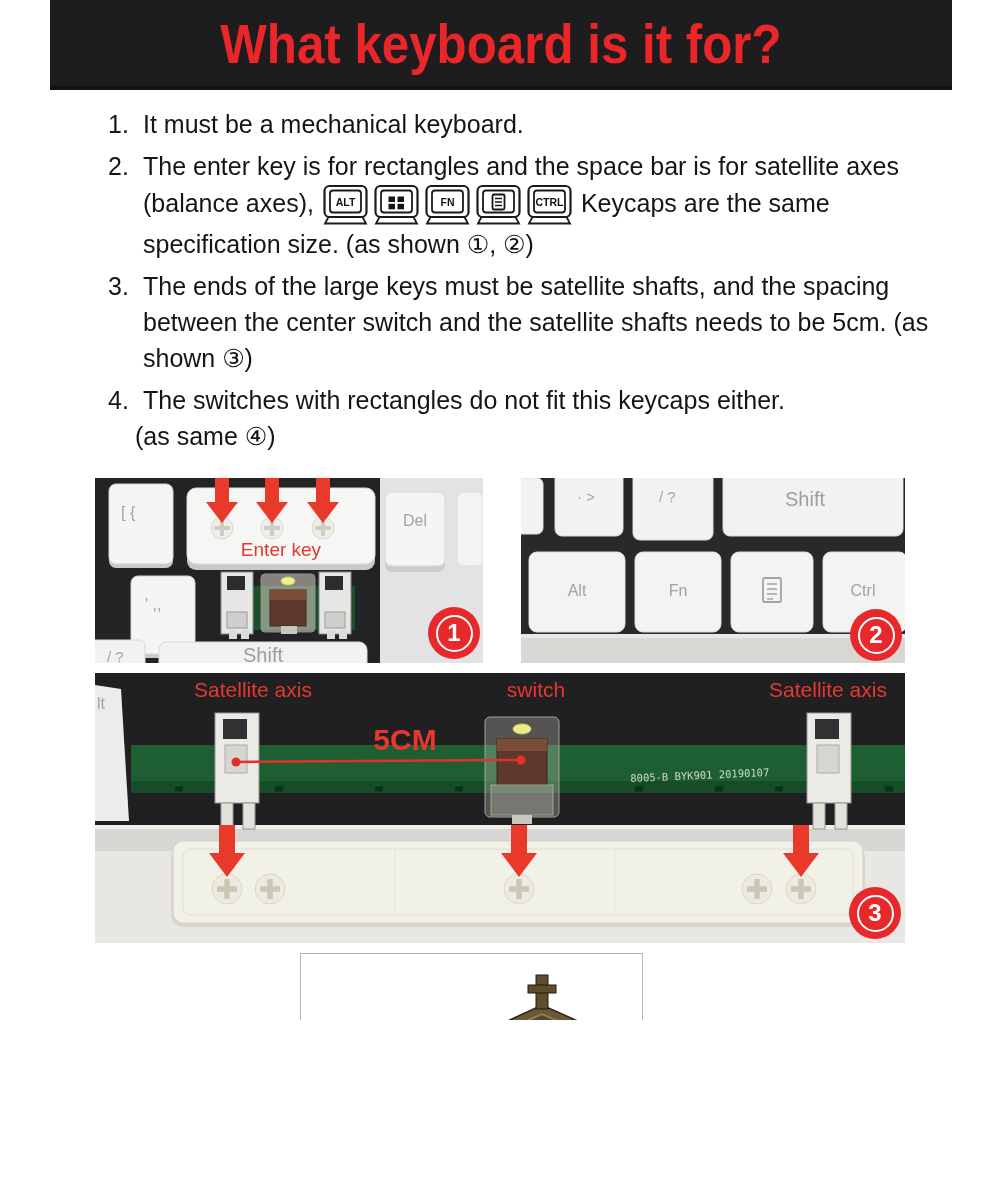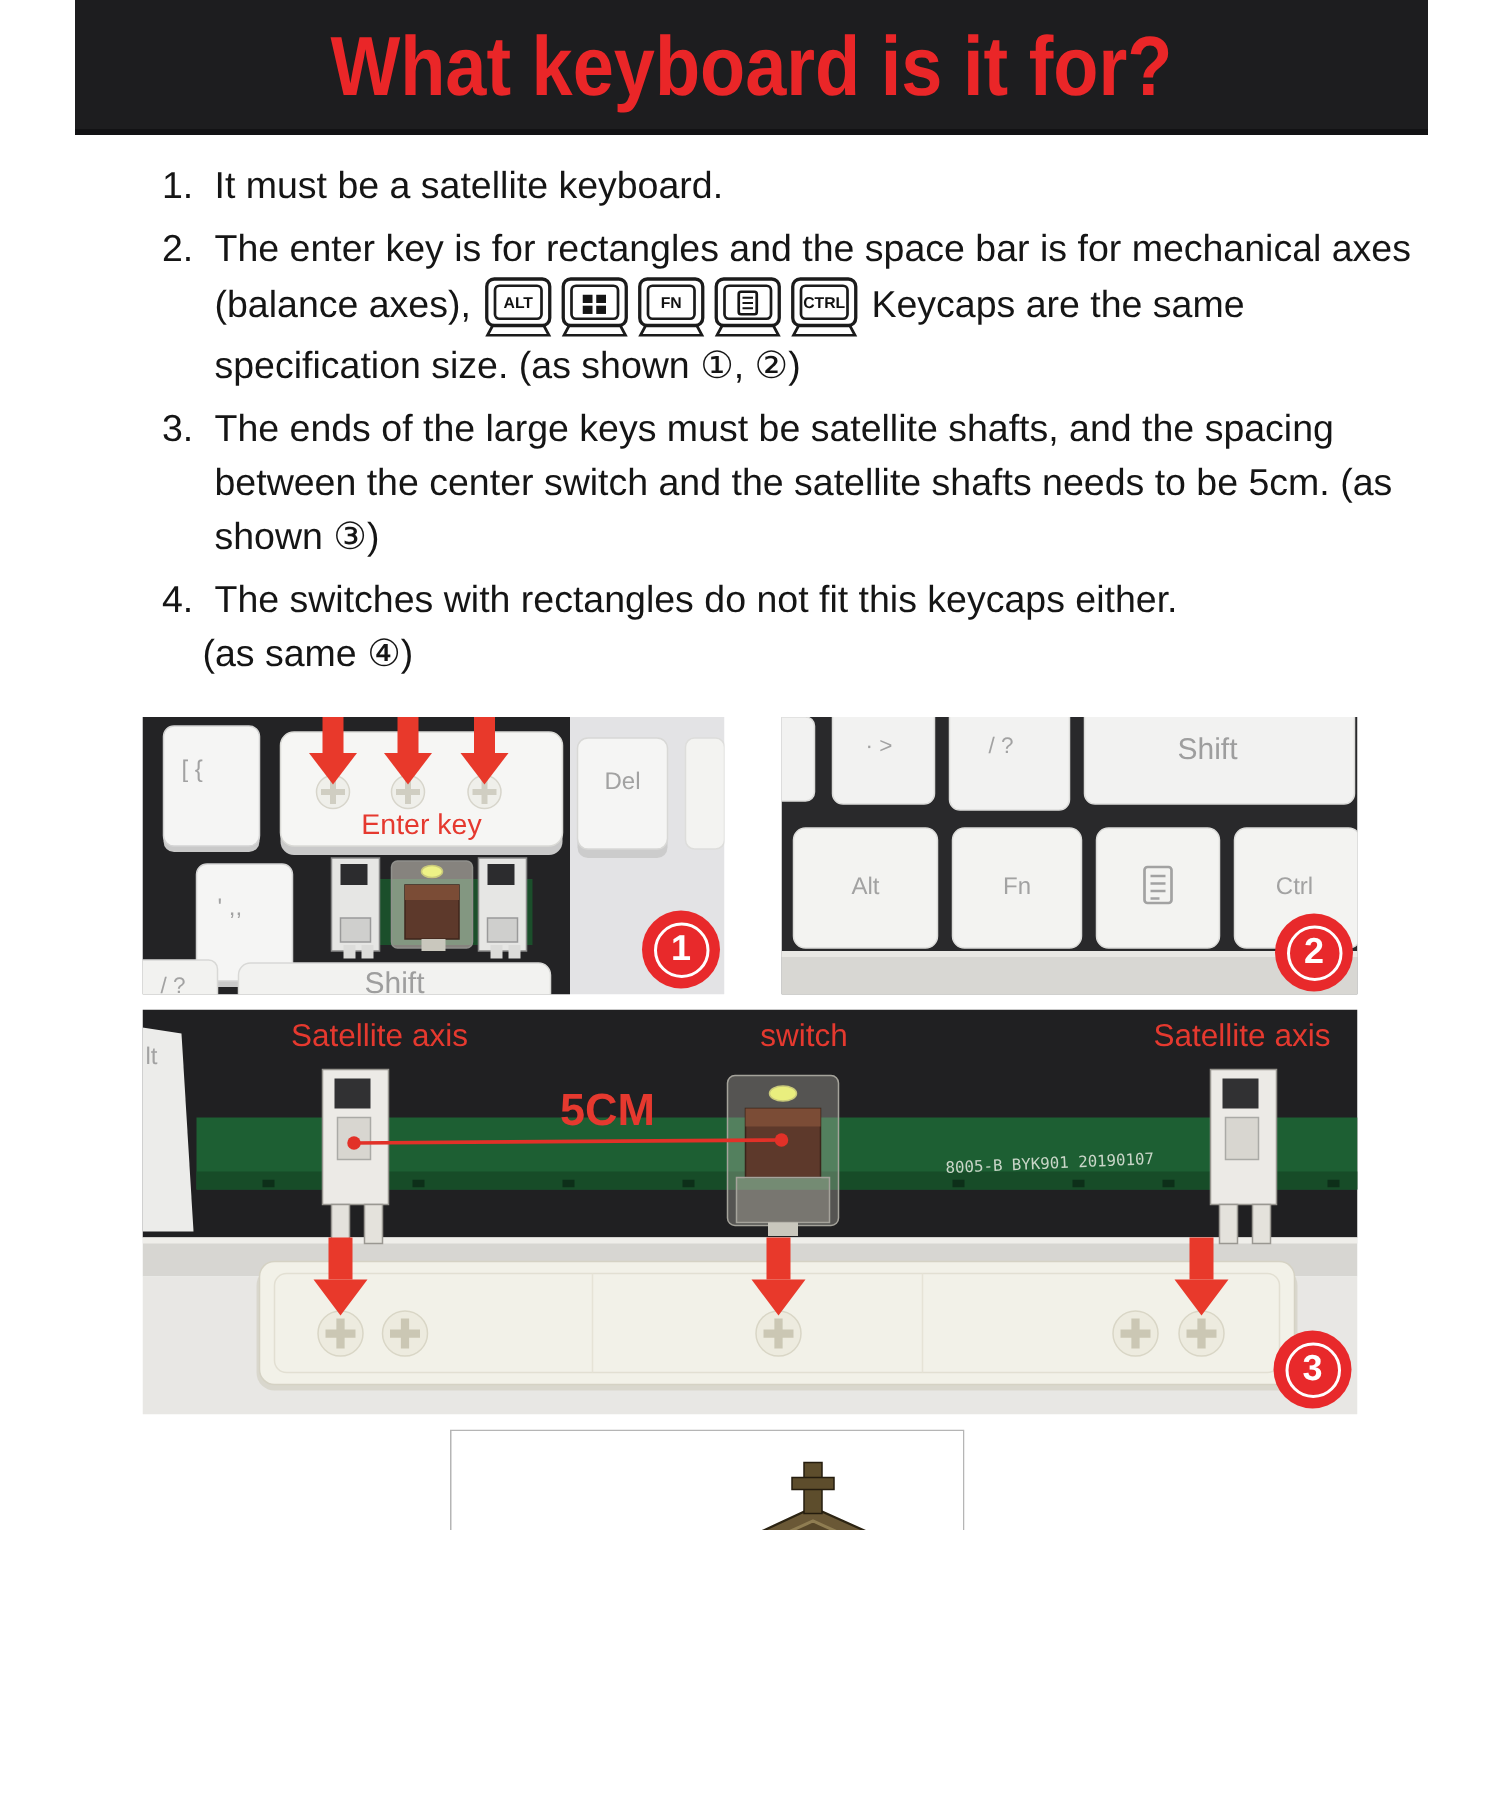--- a/index.html
+++ b/index.html
@@ -73,27 +73,27 @@
 <div class="page">
 
   <header class="title-bar">
     <h1>What keyboard is it for?</h1>
   </header>
 
   <section class="instructions">
 
     <div class="li">
       <span class="num">1.</span>
-      <div class="body"><span>It must be a satellite keyboard.</span></div>
+      <div class="body"><span>It must be a mechanical keyboard.</span></div>
     </div>
 
     <div class="li">
       <span class="num">2.</span>
       <div class="body">
-        <span>The enter key is for rectangles and the space bar is for mechanical axes (balance axes),</span><span class="keycaps"><svg class="keycap" width="47" height="42" viewBox="0 0 46 42">
+        <span>The enter key is for rectangles and the space bar is for satellite axes (balance axes),</span><span class="keycaps"><svg class="keycap" width="47" height="42" viewBox="0 0 46 42">
               <rect class="kc-line" x="2" y="2" width="42" height="31" rx="5"></rect>
               <rect class="kc-inner" x="7.5" y="6.5" width="31" height="22" rx="3"></rect>
               <path class="kc-skirt" d="M6 33 L2.5 39.5 L43.5 39.5 L40 33"></path>
               <text class="kc-label" x="23" y="21.5" text-anchor="middle">ALT</text>
             </svg><svg class="keycap" width="47" height="42" viewBox="0 0 46 42">
               <rect class="kc-line" x="2" y="2" width="42" height="31" rx="5"></rect>
               <rect class="kc-inner" x="7.5" y="6.5" width="31" height="22" rx="3"></rect>
               <path class="kc-skirt" d="M6 33 L2.5 39.5 L43.5 39.5 L40 33"></path>
               <g>
                 <rect x="15" y="12.5" width="6.5" height="5.5" fill="#151515"></rect>

